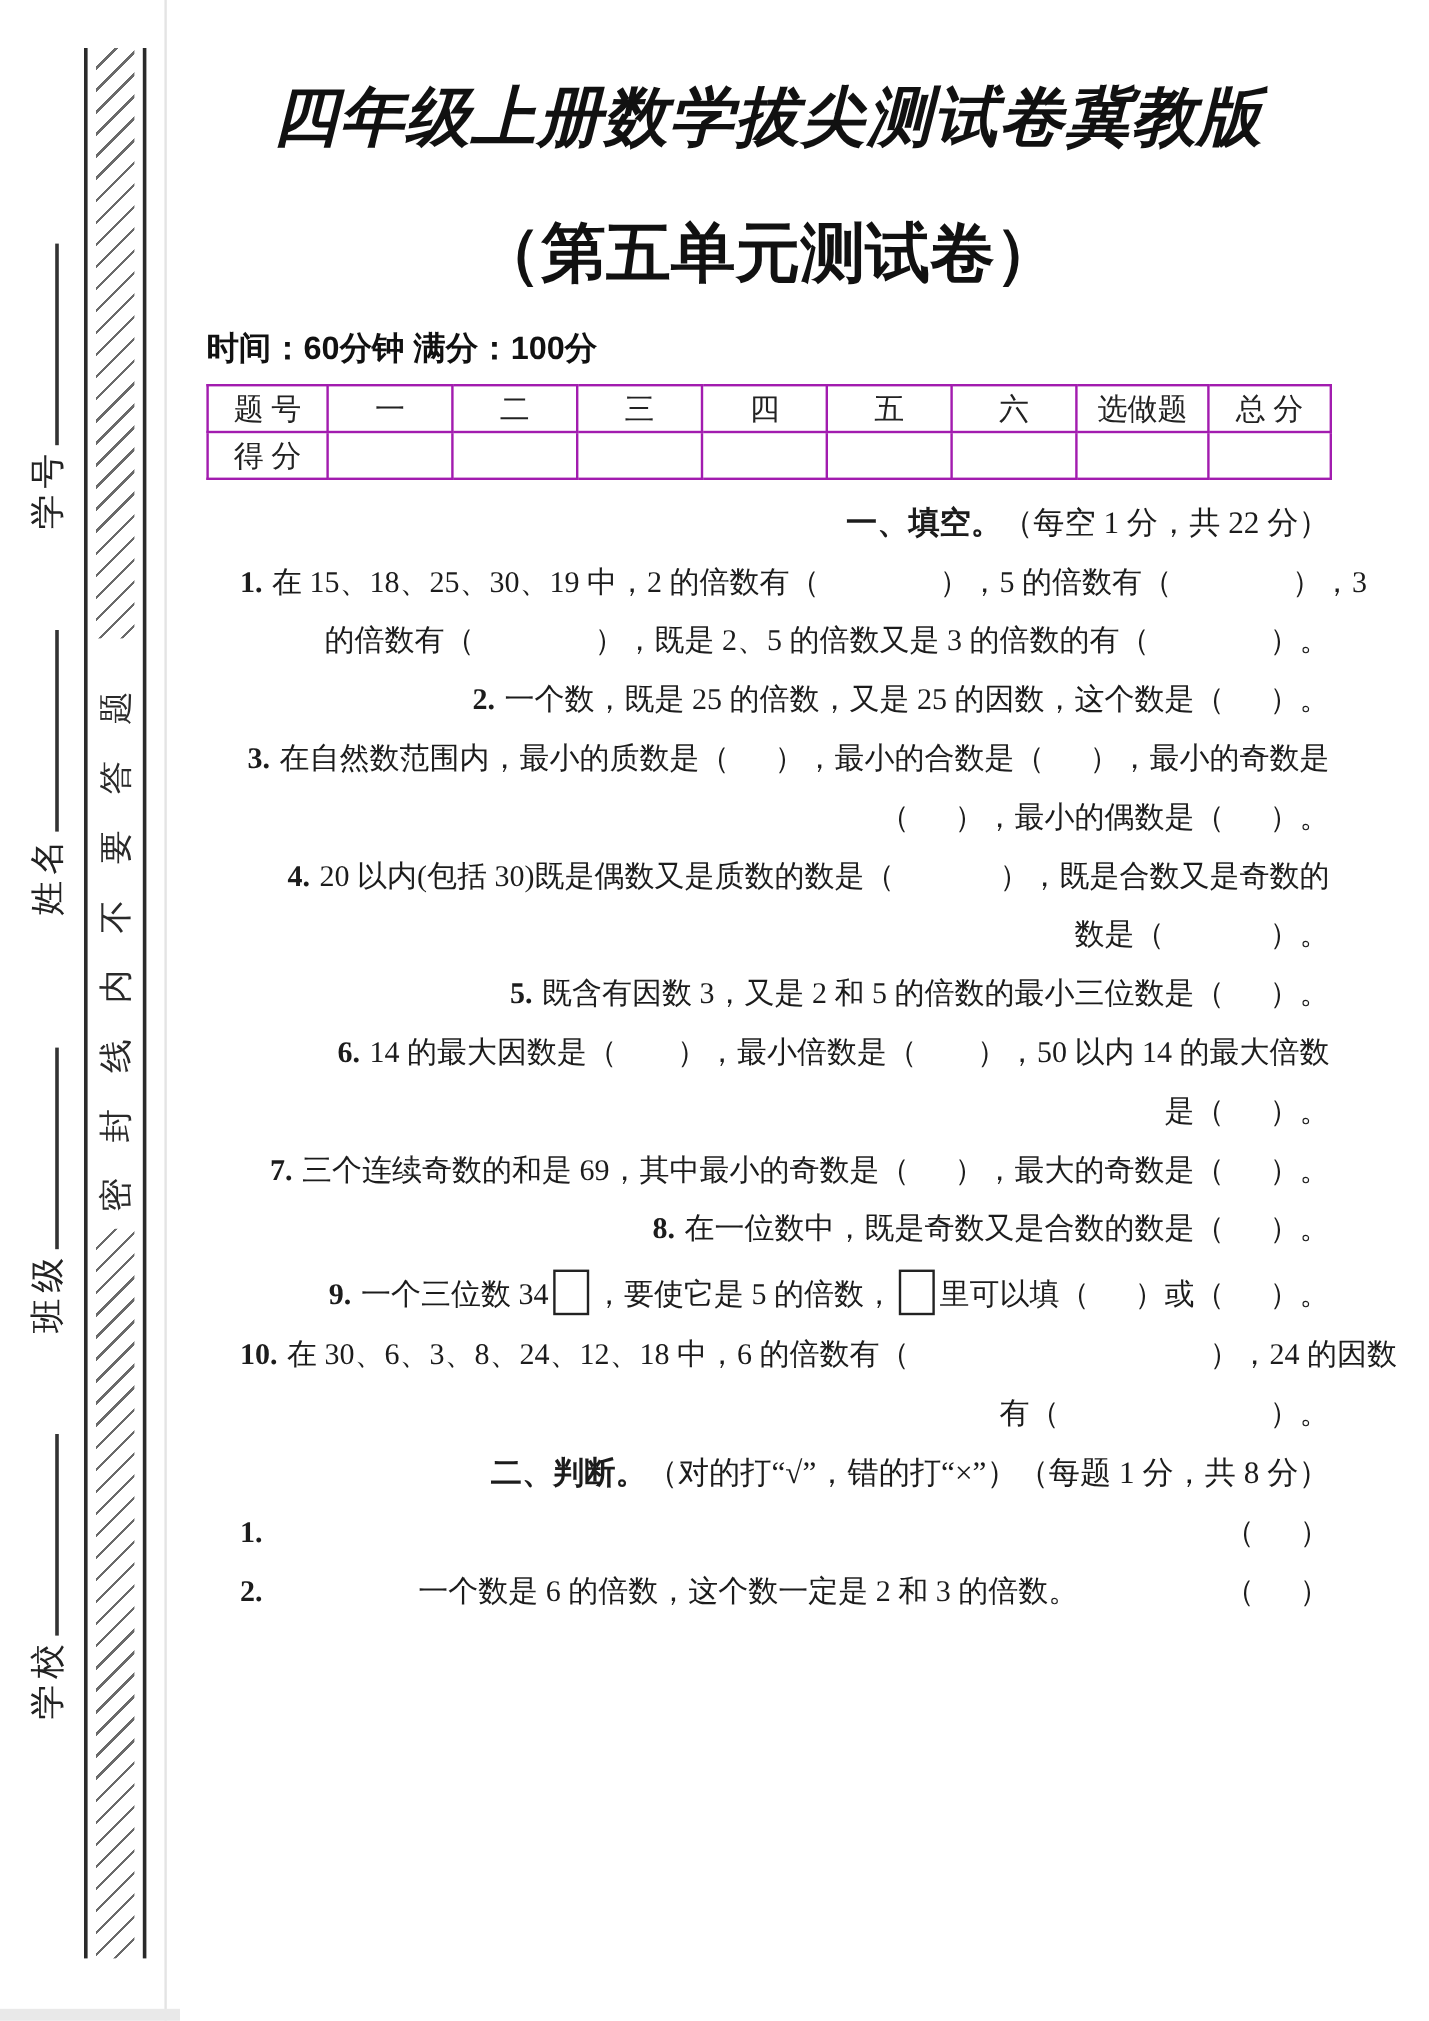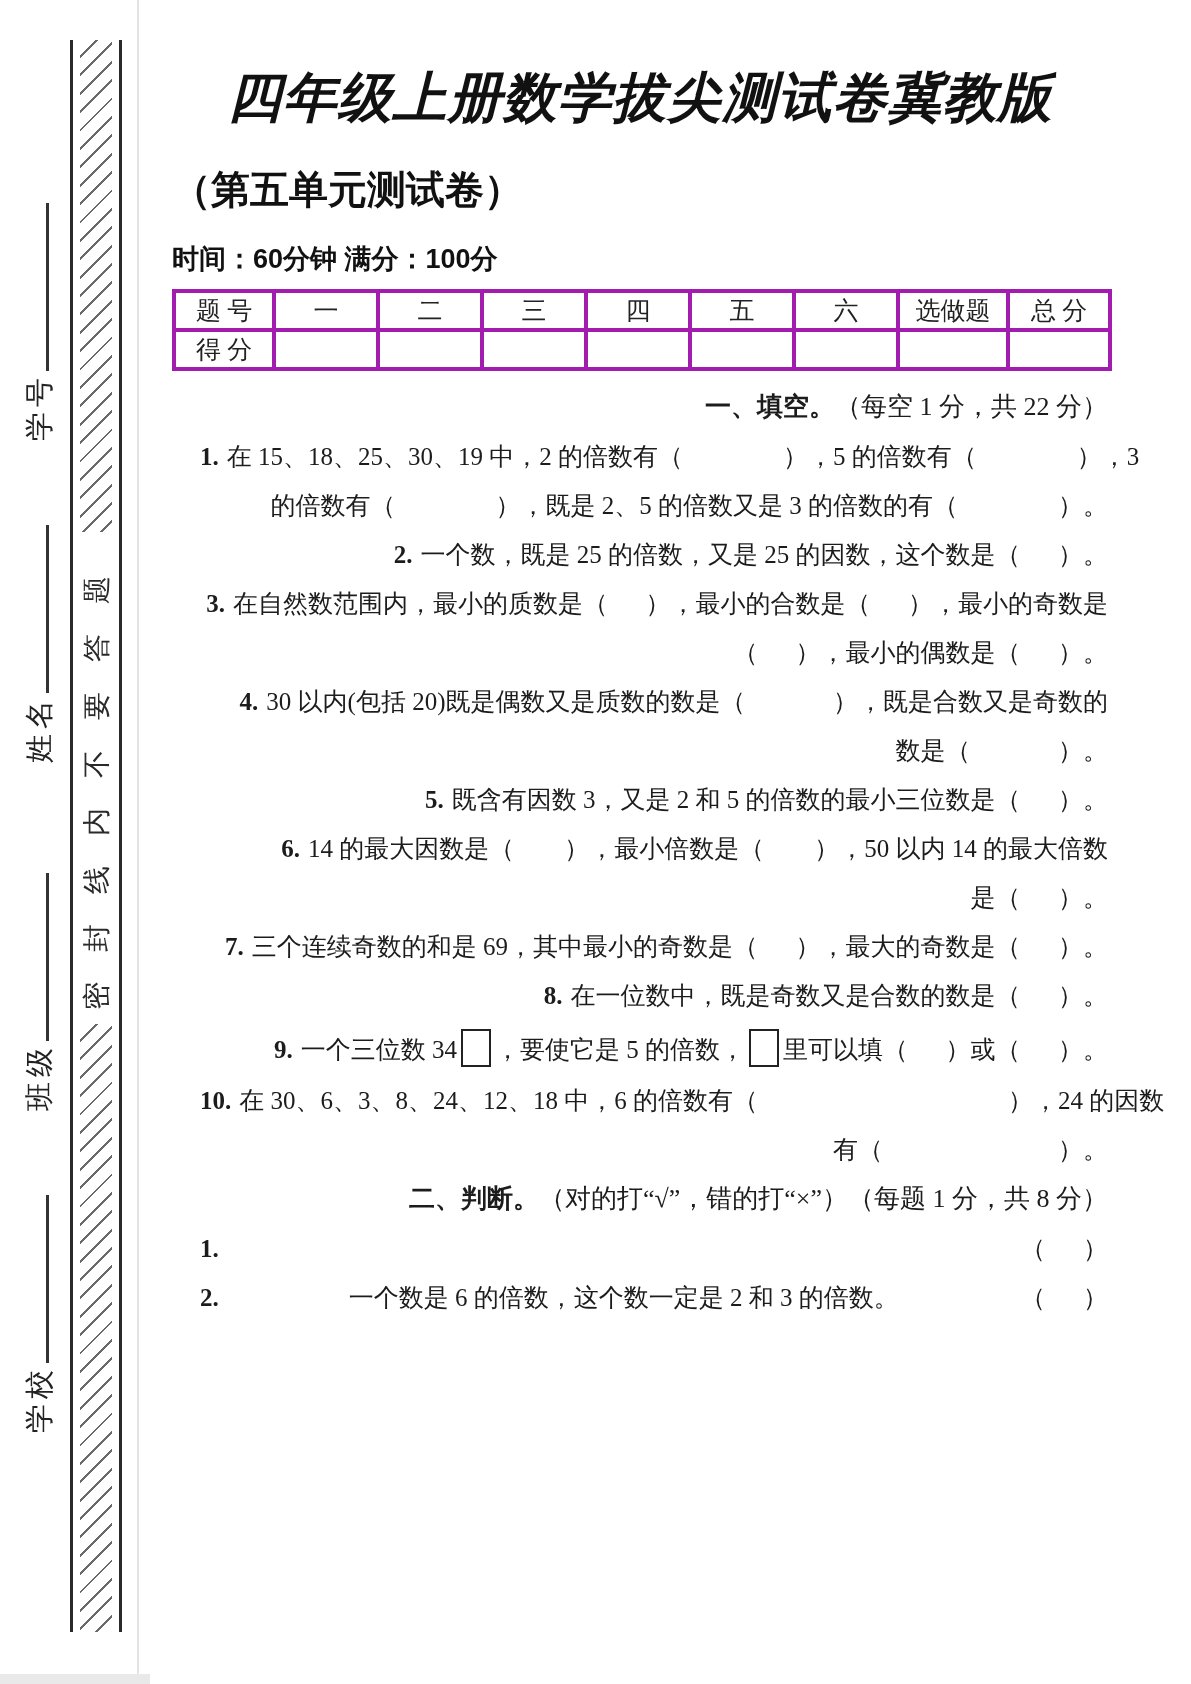--- a/index.html
+++ b/index.html
@@ -44,32 +44,32 @@
   }
 
   
   .content { position: absolute; left: 172px; top: 0; width: 936px; }
   .title {
     margin-top: 62px; text-align: center;
     font-family: "Liberation Sans", "DejaVu Sans", sans-serif;
     font-weight: bold; font-size: 54px; letter-spacing: 1px; color: #111; font-style: italic;
   }
   .subtitle {
-    margin-top: 28px; 
+    margin-top: 40px; text-align: center;
     font-family: "Liberation Sans", "DejaVu Sans", sans-serif;
-    font-weight: bold; font-size: 39px; color: #111;
+    font-weight: bold; font-size: 54px; color: #111;
   }
   .info-line {
     margin-top: 24px; text-align: left;
     font-family: "Liberation Sans", "DejaVu Sans", sans-serif;
     font-weight: bold; font-size: 27px; color: #111;
   }
   table.score-table { margin-top: 12px; border-collapse: collapse; width: 936px; table-layout: fixed; }
   table.score-table td, table.score-table th {
-    border: 4px solid #a21caf; height: 39px; text-align: center;
+    border: 2px solid #a21caf; height: 39px; text-align: center;
     font-weight: normal; font-size: 25px; padding: 0; color: #222;
   }
   #sections-root { margin-top: 20px; text-align: right; }
   .sec-heading { font-size: 26px; line-height: 30px; margin-bottom: 19px; white-space: pre; }
   .sec-title { font-family: "Liberation Sans", "DejaVu Sans", sans-serif; font-weight: bold; }
   .sec-sub { font-family: "Liberation Serif", "DejaVu Serif", serif; }
   .question { padding-left: 28px; }
   .q-line { font-size: 25px; line-height: 31px; margin-bottom: 18px; white-space: pre; }
   .q-cont { padding-left: 36px; }
   .q-num { font-weight: bold; margin-right: 8px; }
@@ -149,21 +149,21 @@
         <div class="q-line q-cont"><span class="q-text">的倍数有（                ），既是 2、5 的倍数又是 3 的倍数的有（                ）。</span></div>
       </div>
       <div class="question">
         <div class="q-line"><b class="q-num">2.</b><span class="q-text">一个数，既是 25 的倍数，又是 25 的因数，这个数是（      ）。</span></div>
       </div>
       <div class="question">
         <div class="q-line"><b class="q-num">3.</b><span class="q-text">在自然数范围内，最小的质数是（      ），最小的合数是（      ），最小的奇数是</span></div>
         <div class="q-line q-cont"><span class="q-text">（      ），最小的偶数是（      ）。</span></div>
       </div>
       <div class="question">
-        <div class="q-line"><b class="q-num">4.</b><span class="q-text">30 以内(包括 20)既是偶数又是质数的数是（              ），既是合数又是奇数的</span></div>
+        <div class="q-line"><b class="q-num">4.</b><span class="q-text">20 以内(包括 30)既是偶数又是质数的数是（              ），既是合数又是奇数的</span></div>
         <div class="q-line q-cont"><span class="q-text">数是（              ）。</span></div>
       </div>
       <div class="question">
         <div class="q-line"><b class="q-num">5.</b><span class="q-text">既含有因数 3，又是 2 和 5 的倍数的最小三位数是（      ）。</span></div>
       </div>
       <div class="question">
         <div class="q-line"><b class="q-num">6.</b><span class="q-text">14 的最大因数是（        ），最小倍数是（        ），50 以内 14 的最大倍数</span></div>
         <div class="q-line q-cont"><span class="q-text">是（      ）。</span></div>
       </div>
       <div class="question">

